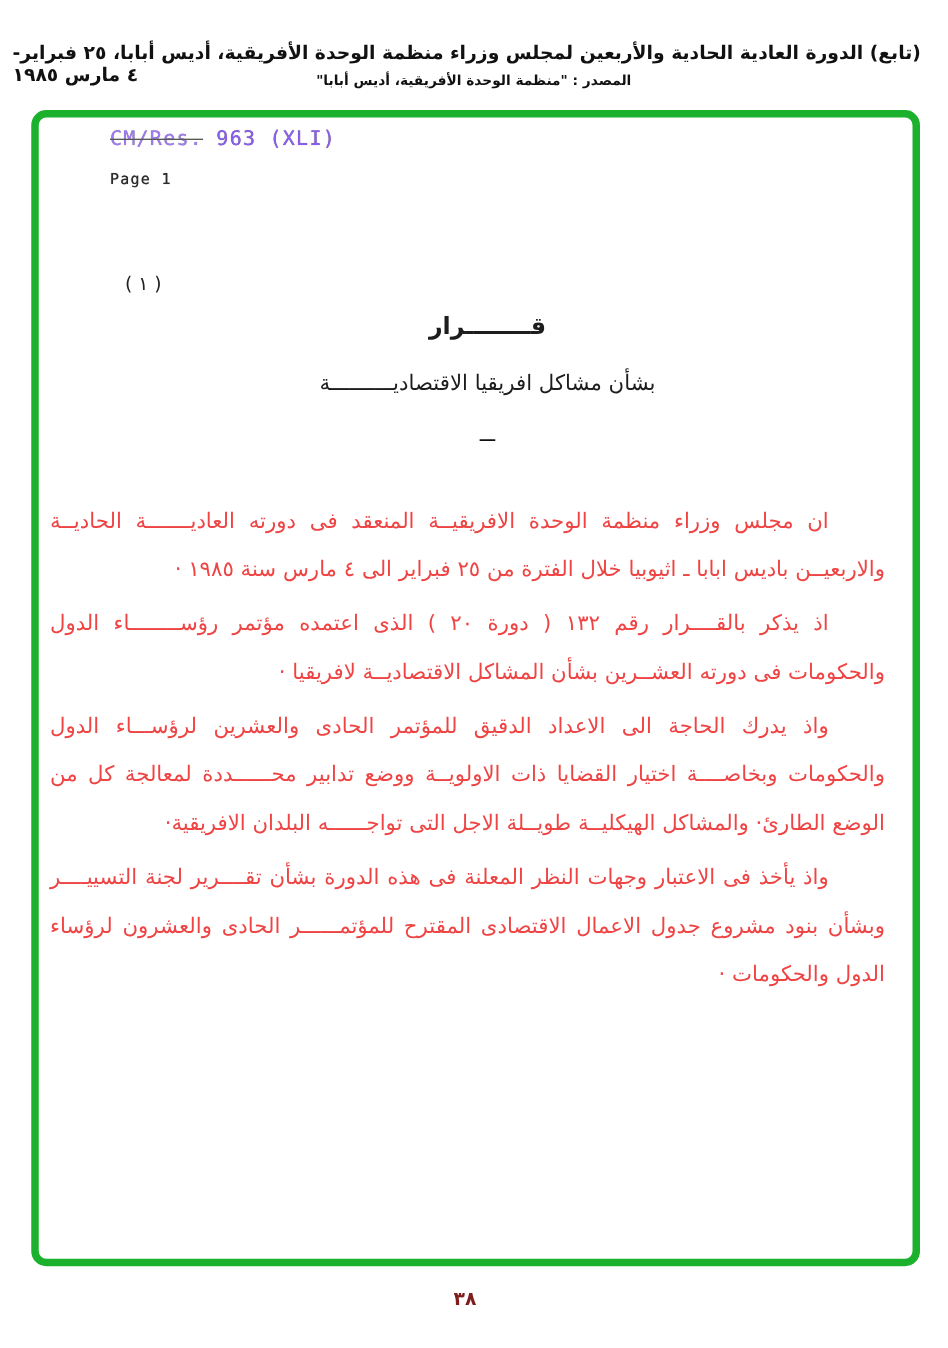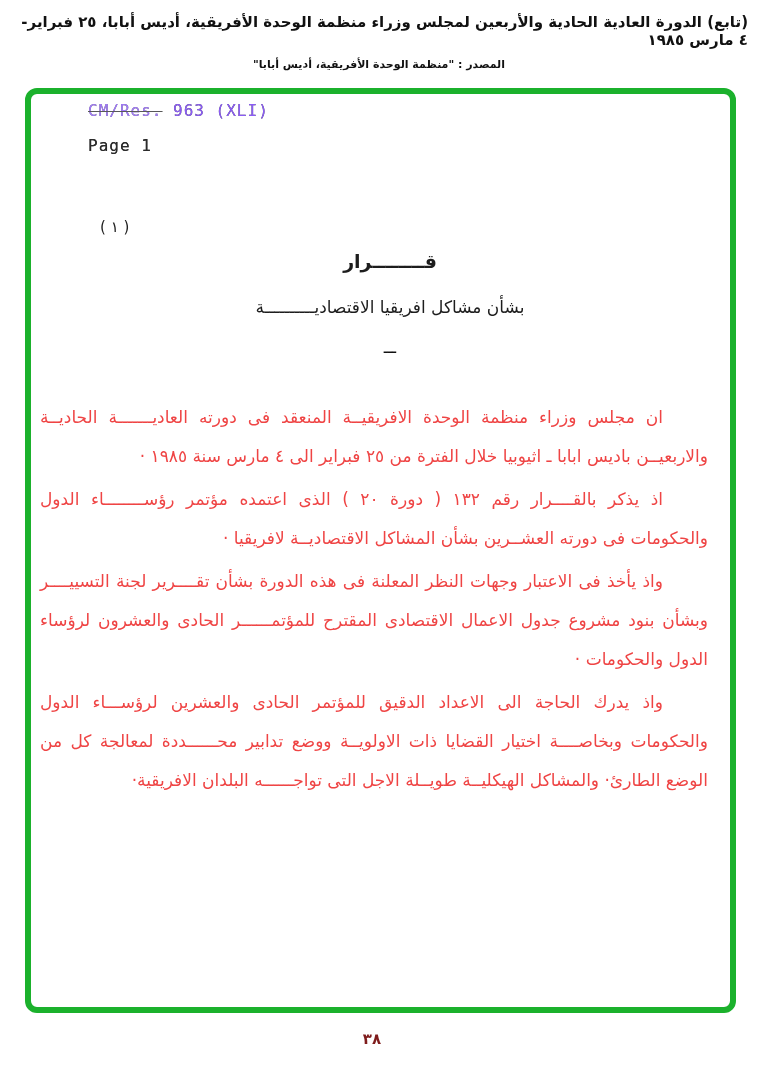--- a/index.html
+++ b/index.html
@@ -7,22 +7,22 @@
   body {
     width: 758px; height: 1078px;
     position: relative;
     font-family: "DejaVu Sans", sans-serif;
     color: #1c1c1c;
     overflow: hidden;
   }
 
   
   .hdr-line1 {
-    position: absolute; top: 13px; left: 10px; right: 10px;
-    direction: rtl; text-align: right;
+    position: absolute; top: 33px; left: 10px; right: 10px;
+    direction: rtl; text-align: left;
     font-weight: bold; font-size: 15px; letter-spacing: 0px;
     color: #111;
   }
   .hdr-line2 {
     position: absolute; top: 58px; left: 0; right: 0;
     direction: rtl; text-align: center;
     font-weight: bold; font-size: 11px;
     color: #111;
   }
 
@@ -39,21 +39,21 @@
   .ref-line {
     position: absolute; left: 88px; top: 101px;
     font-family: "DejaVu Sans Mono", monospace;
     font-size: 16px; letter-spacing: 1px; color: #8b5cf6;
     text-shadow: 0 0 0.6px #444;
   }
   .ref-smudged { text-decoration: line-through; text-decoration-thickness: 1px; text-decoration-color: rgba(40,40,40,0.55); opacity: 0.82; }
   .page-label {
     position: absolute; left: 88px; top: 136px;
     font-family: "DejaVu Sans Mono", monospace;
-    font-size: 16px; letter-spacing: 1px; color: #2b2b2b;
+    font-size: 12px; letter-spacing: 1px; color: #2b2b2b;
     text-shadow: 0 0 0.6px #444;
   }
 
   
   .item-number {
     position: absolute; left: 100px; top: 218px;
     font-size: 15px; color: #222; letter-spacing: 2px;
   }
   .doc-title {
     position: absolute; left: 25px; top: 250px; width: 730px;
@@ -111,17 +111,17 @@
 
 <div class="doc-title">قــــــــرار</div>
 
 <div class="doc-subtitle">بشأن مشاكل افريقيا الاقتصاديــــــــــة</div>
 
 <div class="title-divider">ـــ</div>
 
 <div class="body-text">
   <p>ان مجلس  وزراء منظمة الوحدة الافريقيــة المنعقد فى دورته العاديـــــــة الحاديــة والاربعيــن باديس ابابا ـ اثيوبيا خلال الفترة من ٢٥ فبراير الى ٤ مارس سنة ١٩٨٥ ·</p>
   <p>اذ يذكر بالقــــرار رقم ١٣٢ ( دورة ٢٠ ) الذى اعتمده مؤتمر رؤســــــــاء الدول  والحكومات فى دورته العشــرين بشأن المشاكل الاقتصاديــة لافريقيا ·</p>
+  <p>واذ يدرك الحاجة الى الاعداد  الدقيق للمؤتمر الحادى والعشرين لرؤســـاء الدول والحكومات وبخاصــــة اختيار القضايا ذات الاولويــة ووضع تدابير محــــــددة لمعالجة كل  من  الوضع الطارئ· والمشاكل الهيكليــة طويــلة الاجل التى تواجــــــه البلدان الافريقية·</p>
   <p>واذ يأخذ فى الاعتبار وجهات النظر المعلنة فى هذه الدورة بشأن تقــــرير لجنة التسييــــر وبشأن بنود مشروع جدول الاعمال الاقتصادى المقترح للمؤتمــــــر الحادى والعشرون لرؤساء الدول  والحكومات ·</p>
-  <p>واذ يدرك الحاجة الى الاعداد  الدقيق للمؤتمر الحادى والعشرين لرؤســـاء الدول والحكومات وبخاصــــة اختيار القضايا ذات الاولويــة ووضع تدابير محــــــددة لمعالجة كل  من  الوضع الطارئ· والمشاكل الهيكليــة طويــلة الاجل التى تواجــــــه البلدان الافريقية·</p>
 </div>
 
 <div class="page-number">٣٨</div>
 
 </body></html>

